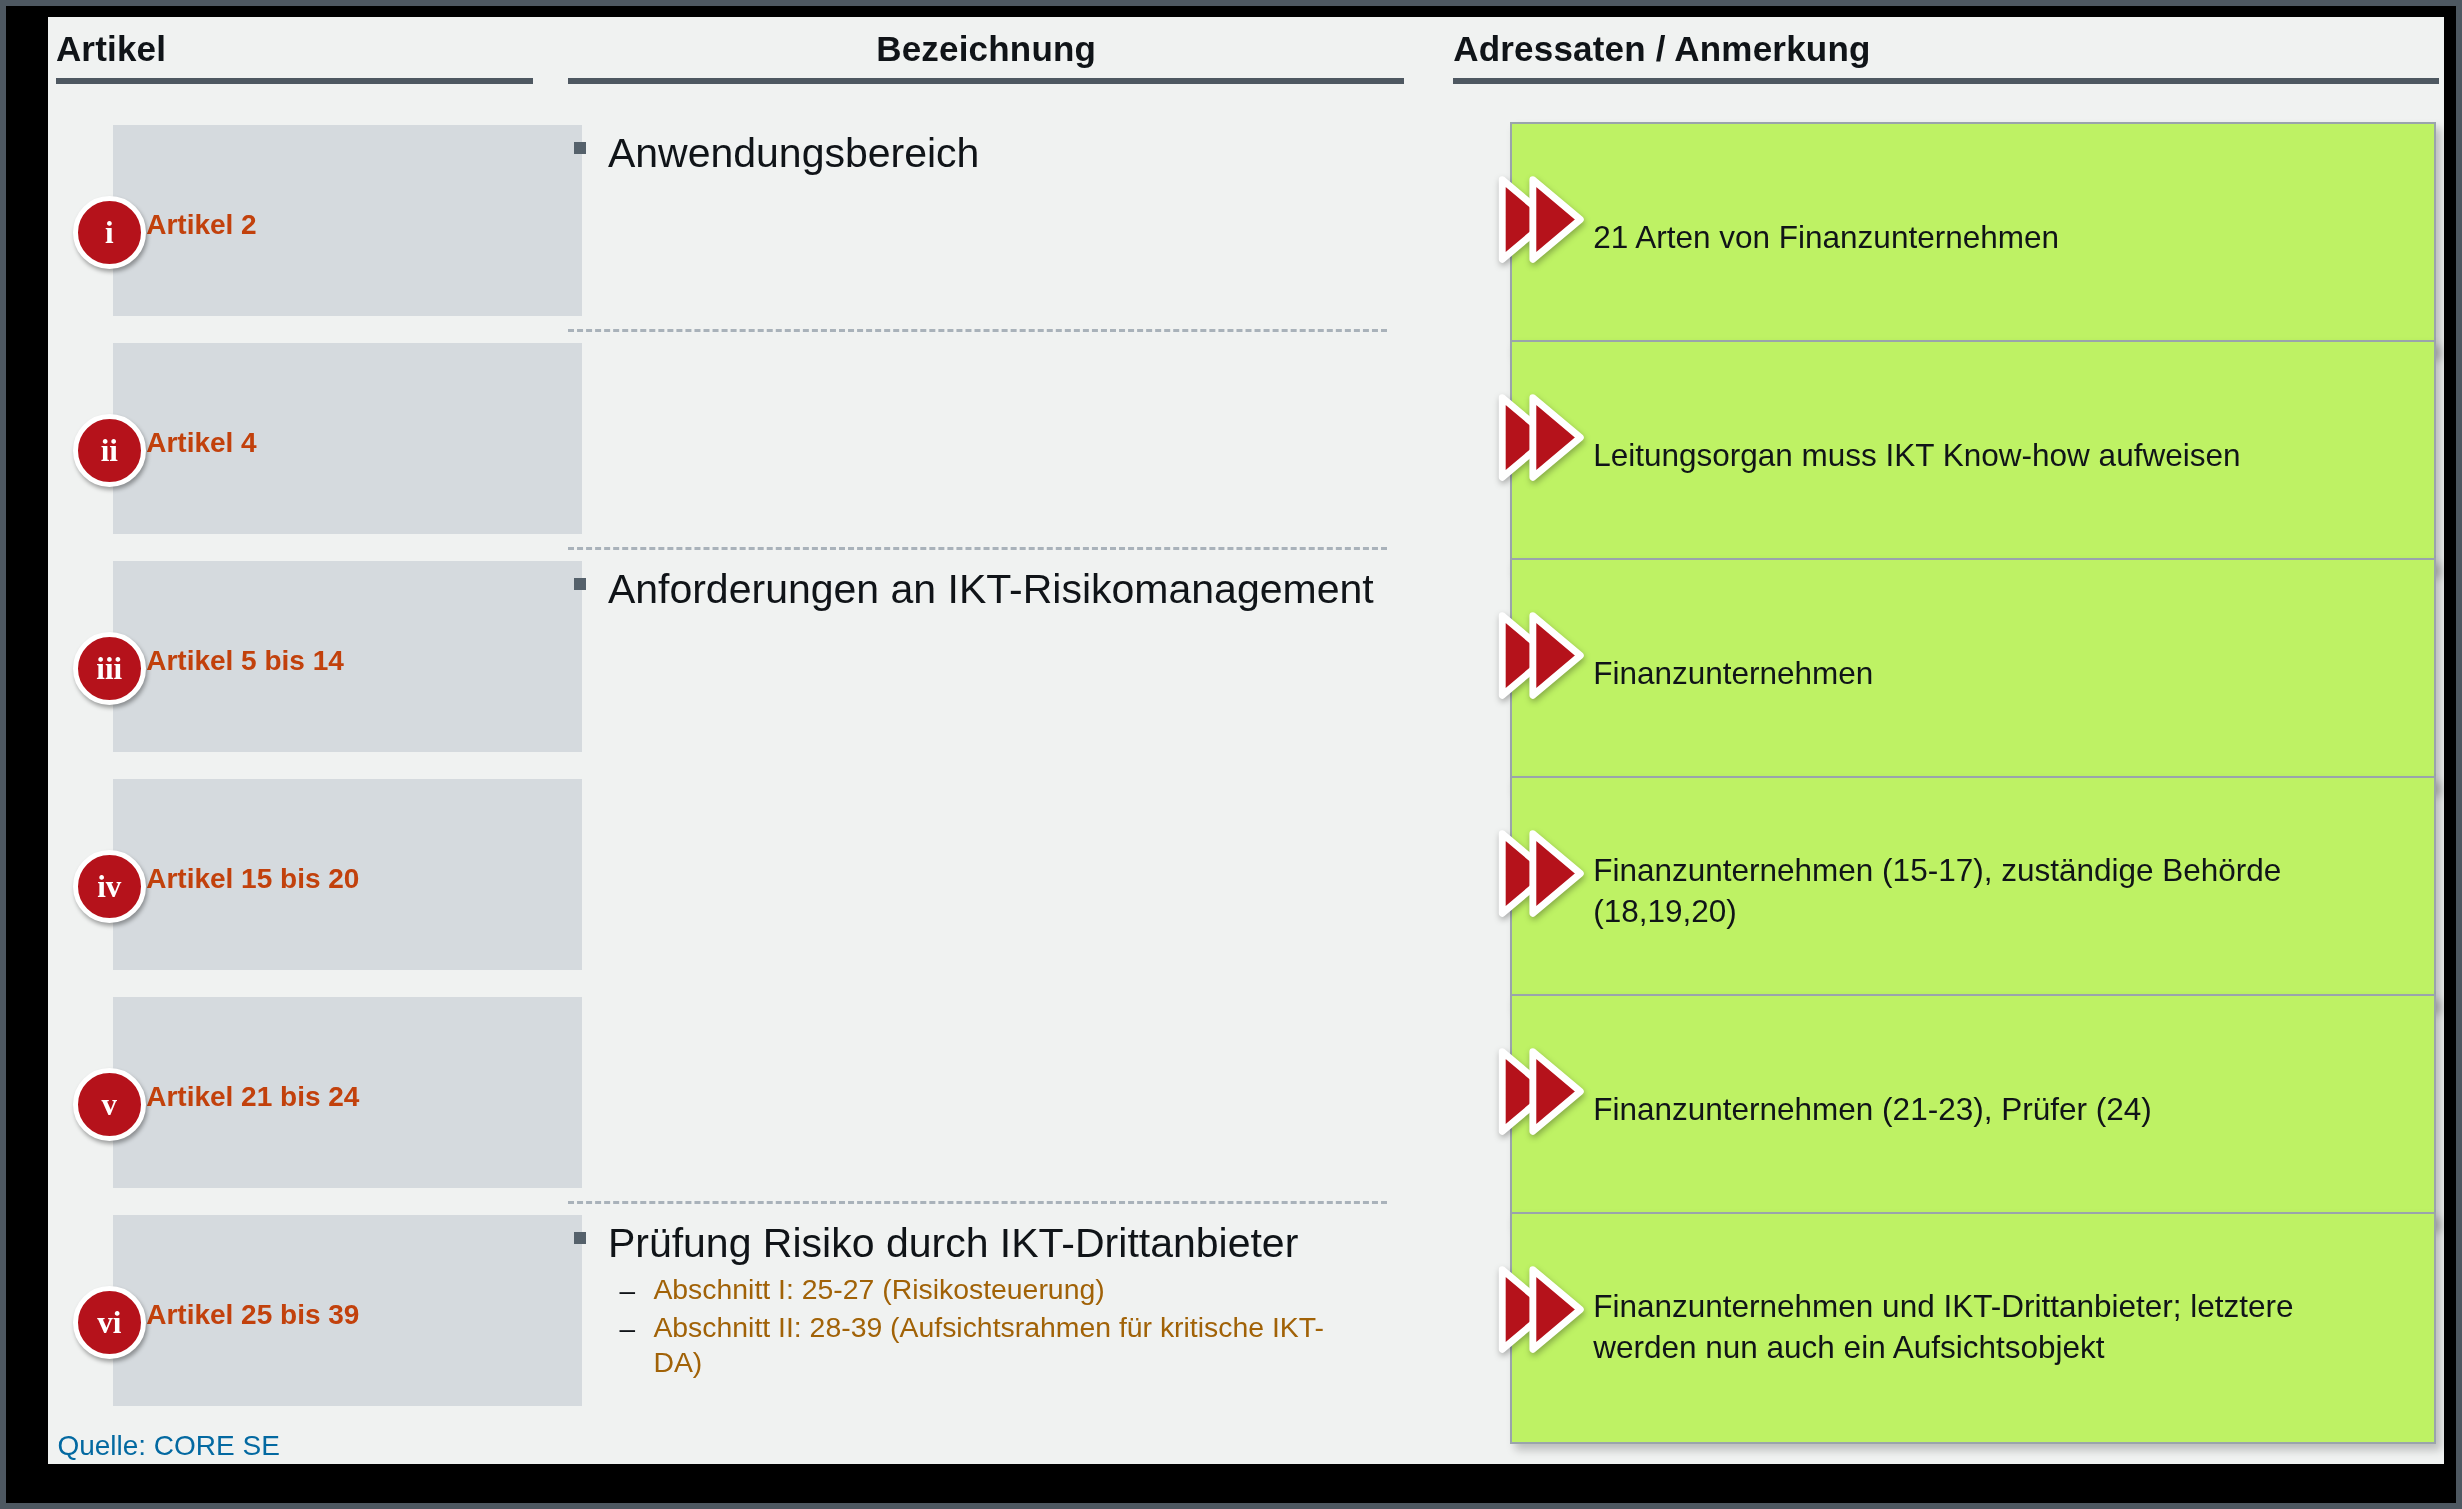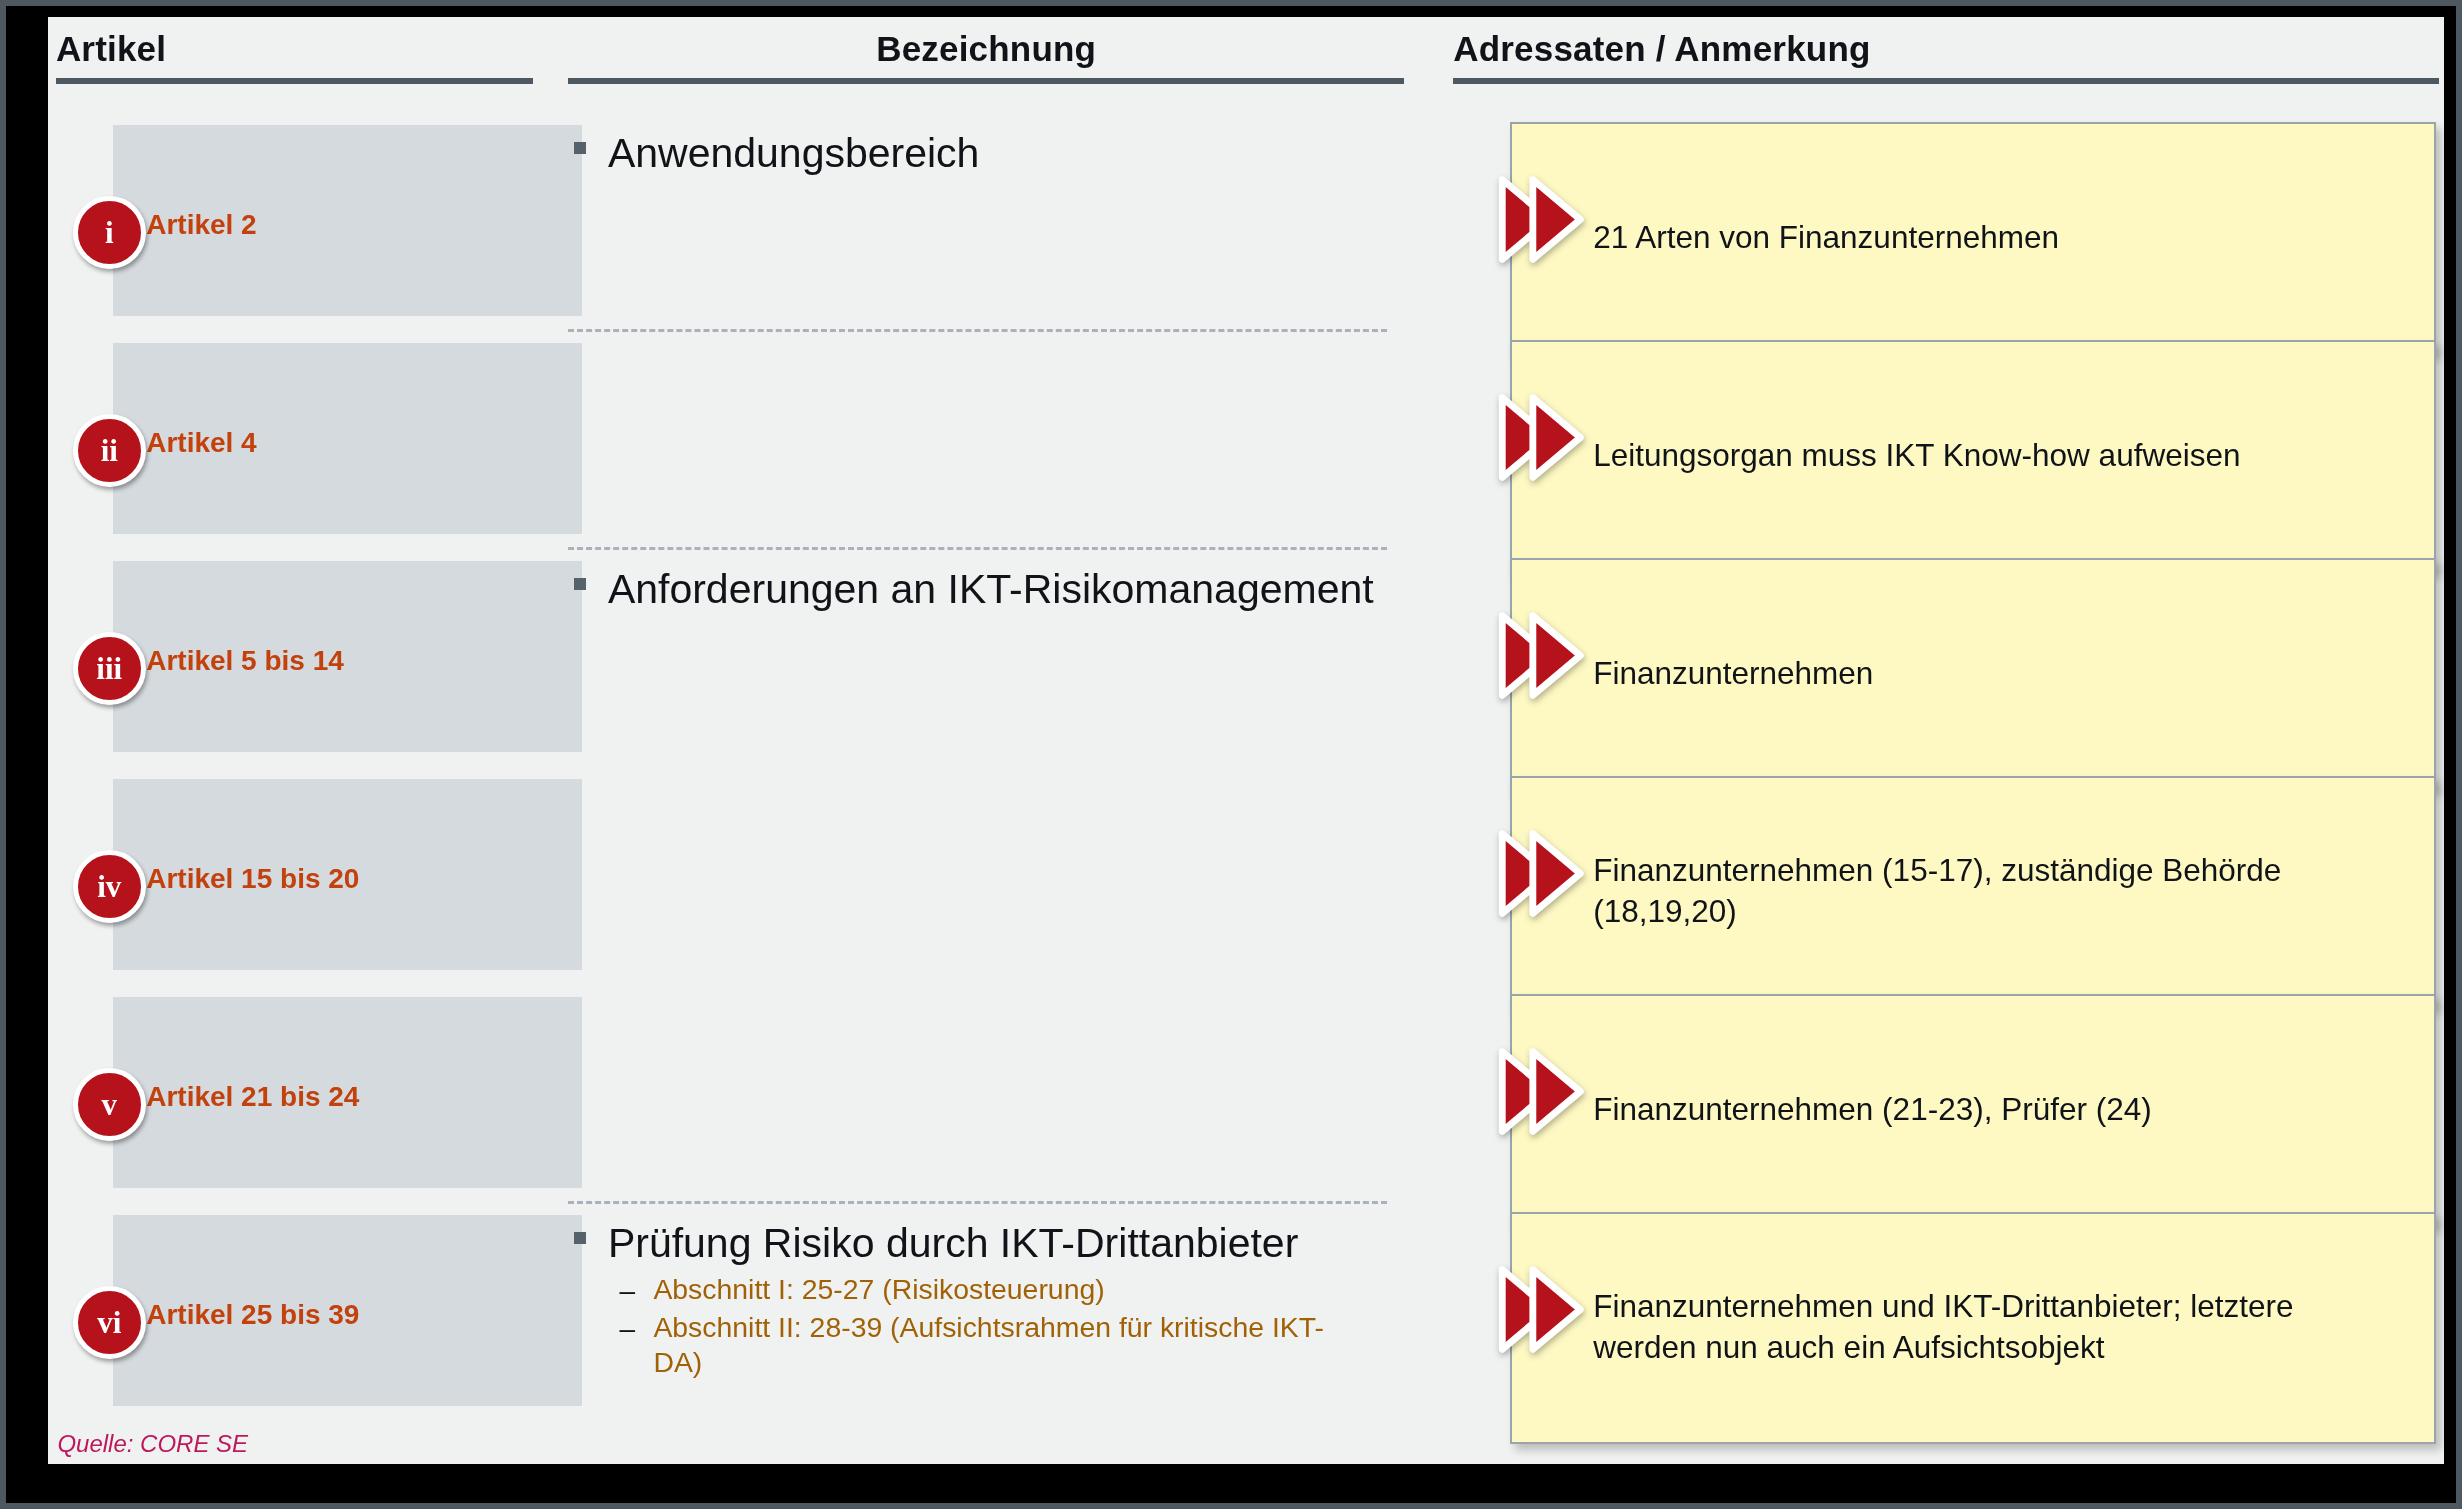--- a/index.html
+++ b/index.html
@@ -164,21 +164,21 @@
   
   .right{
     position:absolute;
     left:1405px;top:0;
     width:992px;height:218px;
   }
   .card{
     position:absolute;
     left:57px;top:10.8px;
     width:926px;height:232px;
-    background:#fef9c3;
+    background:#bef264;
     border:2.3px solid #9aa4ab;
     box-shadow:5.4px 6.2px 8.5px rgba(0,0,0,.22);
     box-sizing:border-box;
   }
   .card-txt{
     position:absolute;
     left:81px;
     top:50%;
     transform:translateY(-50%);
     width:800px;
@@ -192,24 +192,23 @@
     margin-top:-51px;
     width:101px;height:101px;
     z-index:5;
     filter:drop-shadow(1.5px 3.1px 3.1px rgba(0,0,0,.3));
   }
 
   
   .source{
     position:absolute;
     left:9.2px;top:1413px;
-    font-size:24px;
-    color:#be185d;
+    font-size:28px;
+    color:#0369a1;
     white-space:nowrap;
-    font-style:italic;
   }
 </style>
 </head>
 <body>
 
 <div class="frame">
 
   <div class="slide">
 
     <div class="head-row">

